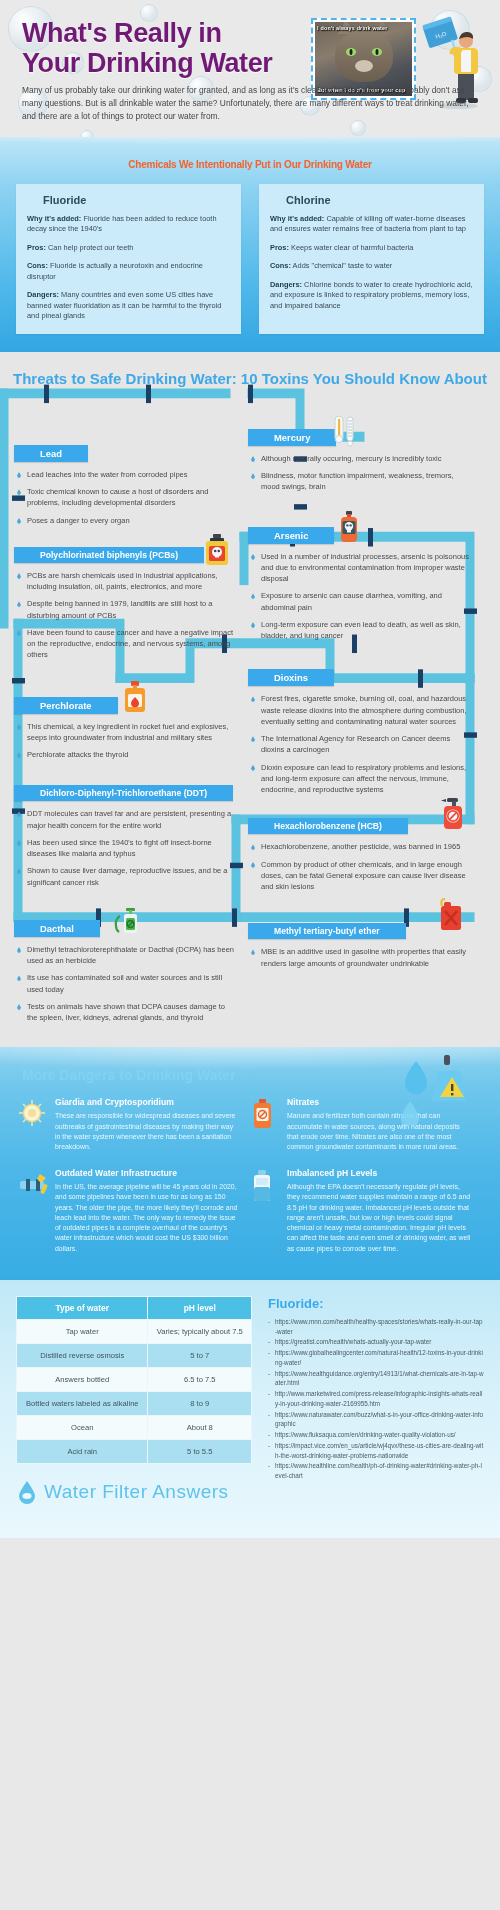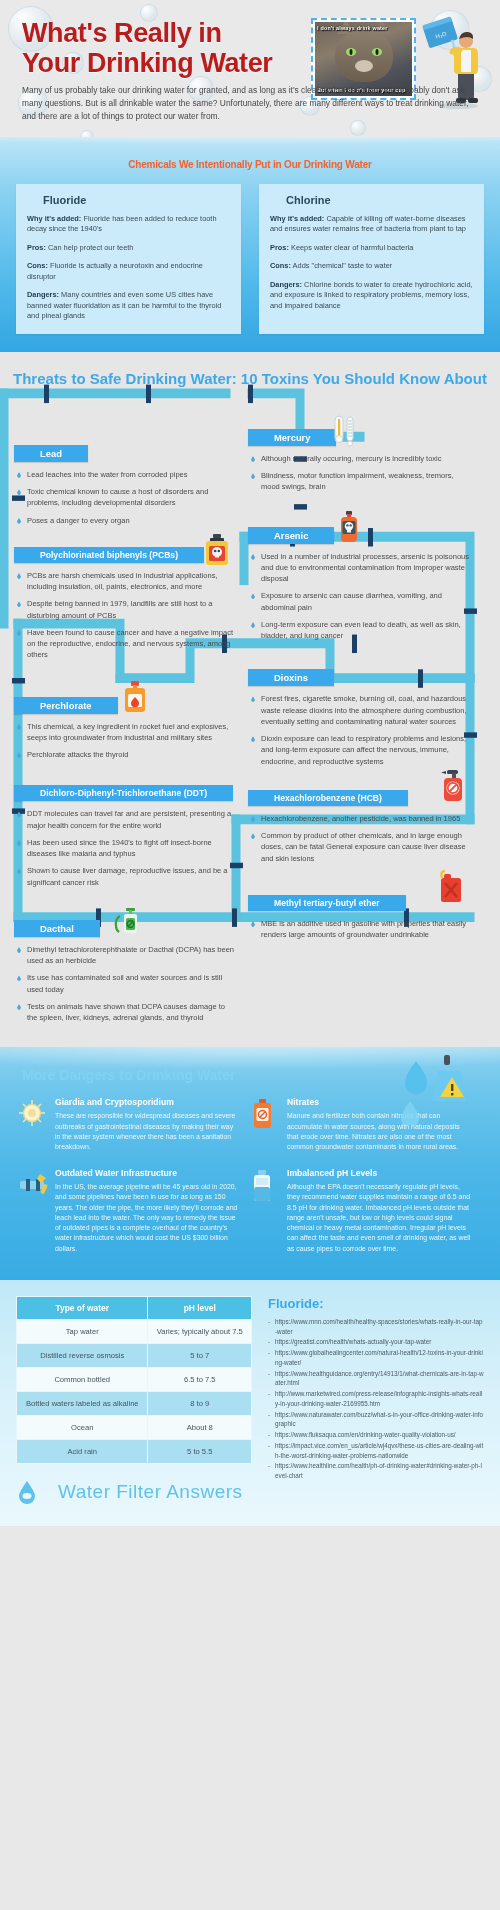--- a/index.html
+++ b/index.html
@@ -19,21 +19,21 @@
     background:#e9e9e9; padding:18px 22px 14px 22px; position:relative;
     overflow:hidden;
   }
   #hero .bubbles { position:absolute; inset:0; pointer-events:none; }
   #hero .bubbles i {
     position:absolute; border-radius:50%;
     background:radial-gradient(circle at 32% 28%, rgba(255,255,255,.95), rgba(210,228,238,.45) 60%, rgba(186,214,228,.25));
     border:1px solid rgba(185,212,226,.55);
   }
   h1.hero-title {
-    margin:0; font-size:27px; line-height:1.12; color:#b91c1c;
+    margin:0; font-size:27px; line-height:1.12; color:#701a75;
     font-weight:bold; letter-spacing:-0.4px; max-width:255px;
     font-family:"Liberation Sans Narrow","Liberation Sans",sans-serif;
     text-shadow:0 1px 0 rgba(255,255,255,.8);
     position:relative; z-index:2;
   }
   .hero-art { position:absolute; right:12px; top:14px; width:185px; height:100px; z-index:2; }
   .meme {
     position:absolute; left:8px; top:4px; width:105px; height:82px;
     border:2px dashed #4fb4ea; padding:2px; background:#fff;
   }
@@ -136,37 +136,37 @@
   .more-grid { display:flex; flex-wrap:wrap; gap:6px 10px; padding:8px 18px 0 18px; position:relative; z-index:2;}
   .more-card { width:222px; display:flex; gap:7px; margin-bottom:10px; }
   .more-card .mc-ico { width:30px; flex:0 0 30px; padding-top:2px;}
   .more-card h4 { margin:0 0 4px 0; font-size:8.6px; color:#fff; font-weight:bold;
      font-family:"Liberation Sans Narrow","Liberation Sans",sans-serif;}
   .more-card p { margin:0; font-size:6.9px; line-height:1.48; color:#eaf8ff; }
 
   
   #bottom {
     background:linear-gradient(180deg,#bfe8f7 0%,#d6f0fa 40%,#e9f8fd 100%);
-    padding:16px 16px 22px 16px; display:flex; gap:16px; position:relative;
+    padding:16px 16px 34px 16px; display:flex; gap:16px; position:relative;
   }
   table.ph { border-collapse:collapse; width:236px; font-size:7.6px; }
   table.ph th {
     background:#4cc0e4; color:#fff; font-weight:bold; padding:6px 4px; font-size:8.4px;
     font-family:"Liberation Sans Narrow","Liberation Sans",sans-serif; border:1px solid #e9f7fc;
   }
   table.ph td { padding:7px 6px; text-align:center; color:#45555e; border:1px solid #e9f7fc; }
   table.ph tr:nth-child(odd) td { background:#f4fbfd; }
   table.ph tr:nth-child(even) td { background:#a9dff0; }
   .res-title { color:#3aa9ec; font-size:13px; font-weight:bold; margin:0 0 6px 0;
      font-family:"Liberation Sans Narrow","Liberation Sans",sans-serif;}
   ul.res { list-style:none; margin:0; padding:0; }
   ul.res li { font-size:6.3px; line-height:1.55; color:#4a5b64; padding-left:7px; position:relative;
               margin-bottom:1px; word-break:break-all; }
   ul.res li:before { content:"-"; position:absolute; left:0; top:0; }
-  .brand { display:flex; align-items:center; gap:20px; margin-top:16px; }
+  .brand { display:flex; align-items:center; gap:6px; margin-top:16px; }
   .brand-txt { color:#5ec2ea; font-size:19px; letter-spacing:.5px;
                font-family:"Liberation Sans", sans-serif; }
 </style>
 </head>
 <body>
 
 <div class="page">
 
   <section class="sec" id="hero">
     <div class="bubbles">
@@ -414,20 +414,21 @@
               <li>Used in a number of industrial processes, arsenic is poisonous and due to environmental contamination from improper waste disposal</li>
               <li>Exposure to arsenic can cause diarrhea, vomiting, and abdominal pain</li>
               <li>Long-term exposure can even lead to death, as well as skin, bladder, and lung cancer</li>
             </ul>
           </div>
 
           <div class="tox-item" style="margin-top:26px;">
             <div class="tox-badge">Dioxins</div>
             <ul class="tox-list">
               <li>Forest fires, cigarette smoke, burning oil, coal, and hazardous waste release dioxins into the atmosphere during combustion, eventually setting and contaminating natural water sources</li>
+              <li>The International Agency for Research on Cancer deems dioxins a carcinogen</li>
               <li>Dioxin exposure can lead to respiratory problems and lesions, and long-term exposure can affect the nervous, immune, endocrine, and reproductive systems</li>
             </ul>
           </div>
 
           <div class="tox-item" style="margin-top:20px;">
             <svg class="tox-icon" width="30" height="34" viewBox="0 0 30 34" style="right:6px;top:-18px;">
               <rect x="13" y="1" width="11" height="4" rx="1.6" fill="#3d4450"></rect>
               <rect x="18" y="4" width="4" height="5" fill="#4a515c"></rect>
               <path d="M12 2 l-5 1.5 l5 1.5 z" fill="#3d4450"></path>
               <rect x="10" y="9" width="18" height="23" rx="4" fill="#ef4b3a"></rect>
@@ -563,21 +564,21 @@
         <tbody>
           <tr>
             <td>Tap water</td>
             <td>Varies; typically about 7.5</td>
           </tr>
           <tr>
             <td>Distilled reverse osmosis</td>
             <td>5 to 7</td>
           </tr>
           <tr>
-            <td>Common bottled</td>
+            <td>Answers bottled</td>
             <td>6.5 to 7.5</td>
           </tr>
           <tr>
             <td>Bottled waters labeled as alkaline</td>
             <td>8 to 9</td>
           </tr>
           <tr>
             <td>Ocean</td>
             <td>About 8</td>
           </tr>

